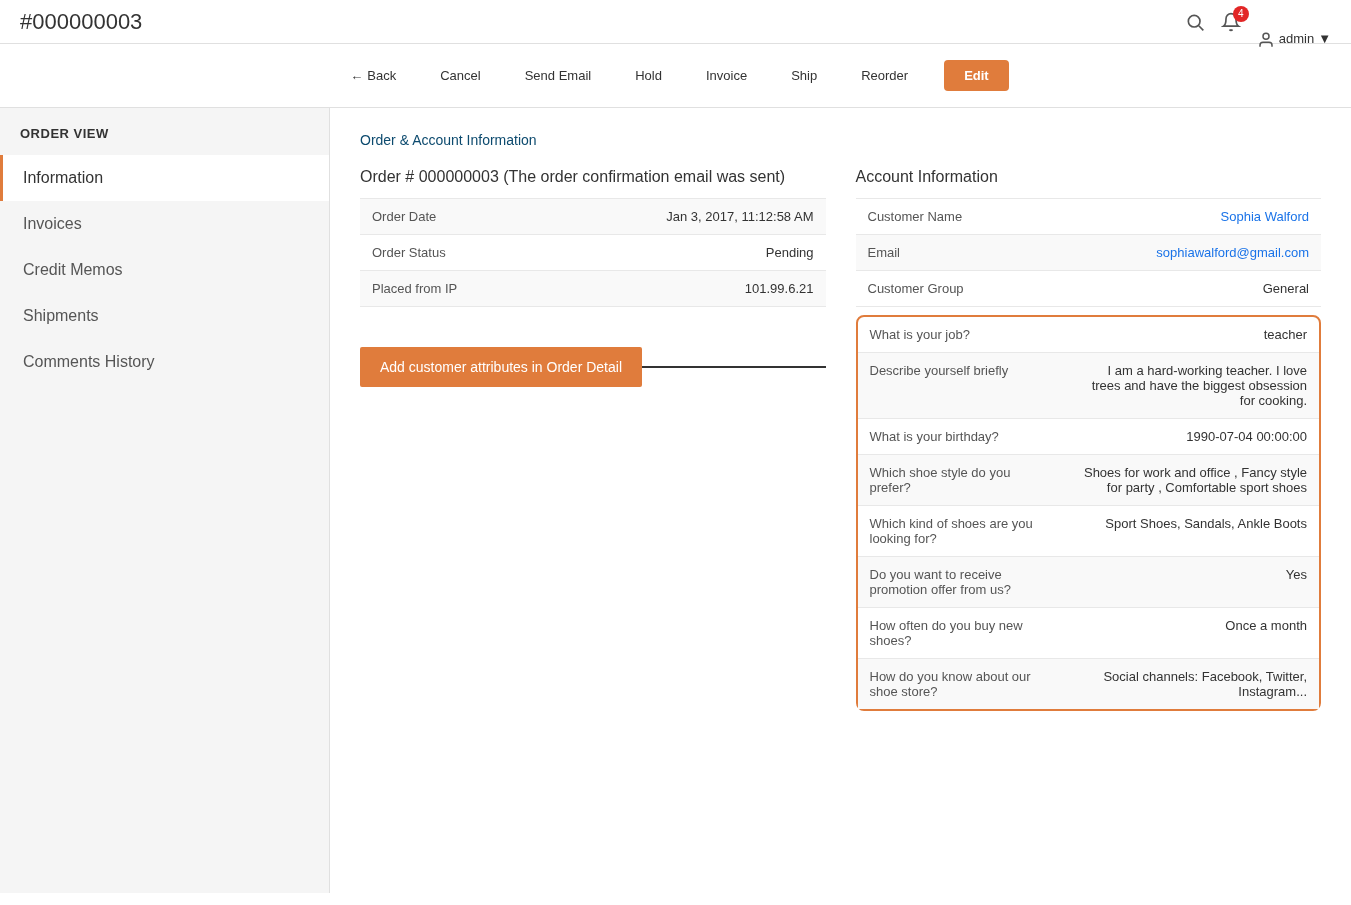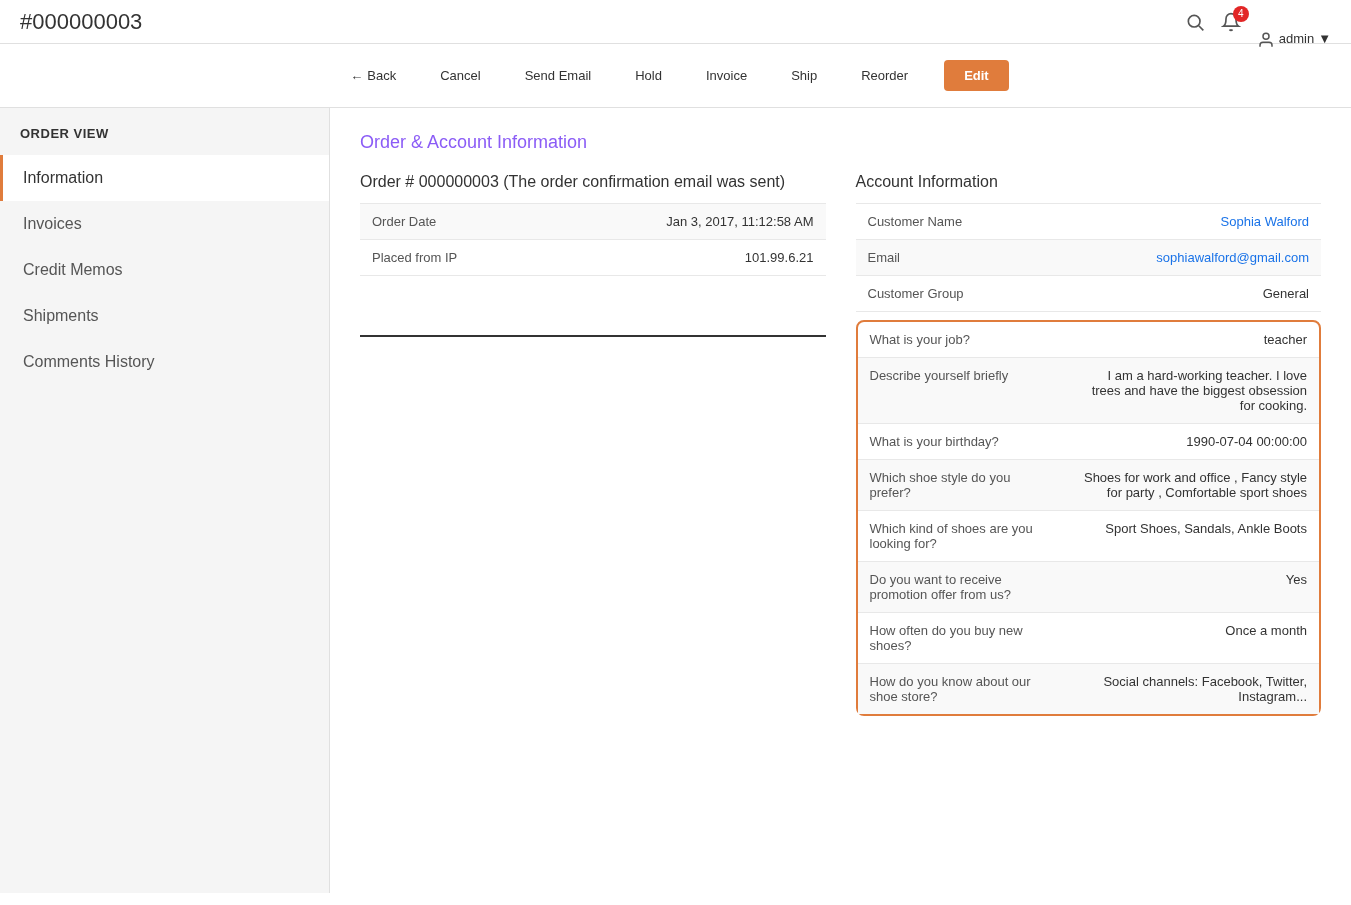--- a/index.html
+++ b/index.html
@@ -109,23 +109,23 @@
       font-weight: 500;
     }
 
     
     .content {
       flex: 1;
       padding: 24px 30px;
     }
 
     .section-title {
-      font-size: 18px;
+      font-size: 14px;
       font-weight: 300;
-      color: #8b5cf6;
+      color: #0c4a6e;
       margin-bottom: 20px;
     }
 
     .two-col {
       display: grid;
       grid-template-columns: 1fr 1fr;
       gap: 30px;
       margin-bottom: 30px;
     }
 
@@ -304,27 +304,32 @@
 
       <div>
         <div class="info-block-title">Order # 000000003 (The order confirmation email was sent)</div>
         <table class="order-info-table">
           <tbody id="order-rows">
               <tr>
                 <td>Order Date</td>
                 <td>Jan 3, 2017, 11:12:58 AM</td>
               </tr>
               <tr>
+                <td>Order Status</td>
+                <td>Pending</td>
+              </tr>
+              <tr>
                 <td>Placed from IP</td>
                 <td>101.99.6.21</td>
               </tr>
             </tbody>
         </table>
 
         <div class="callout-container">
+          <div class="callout-bubble">Add customer attributes in Order Detail</div>
           <div class="callout-line"></div>
         </div>
       </div>
 
       <div>
         <div class="info-block-title">Account Information</div>
         <table class="account-info-table">
           <tbody id="account-rows">
               <tr>
                 <td>Customer Name</td>

